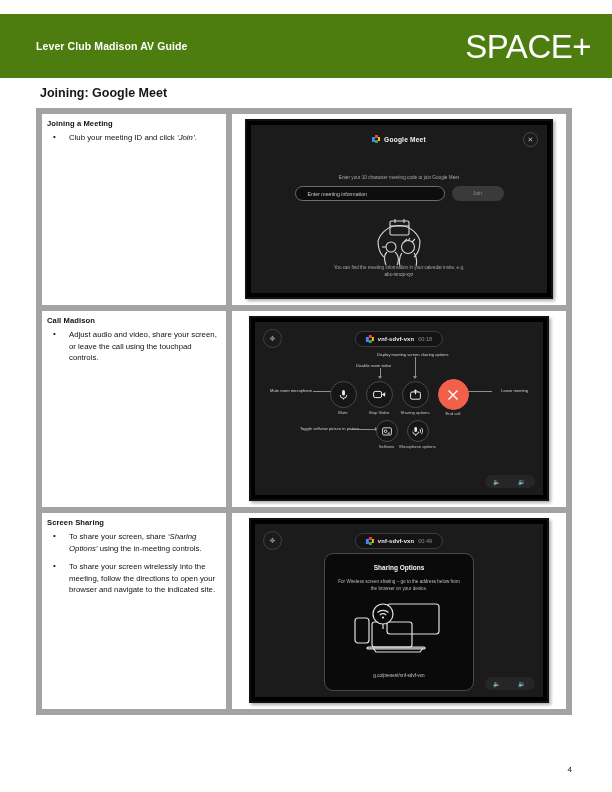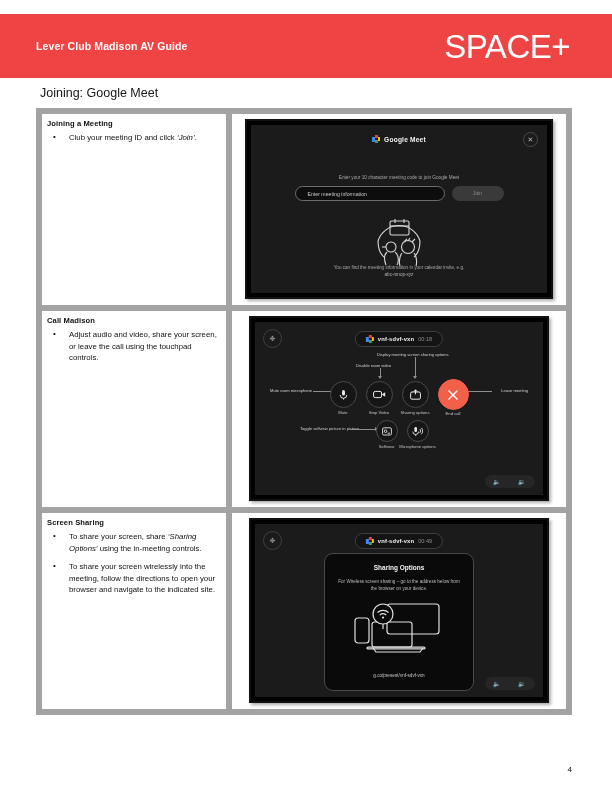--- a/index.html
+++ b/index.html
@@ -8,37 +8,37 @@
     background:#ffffff;
     font-family:"Liberation Sans", sans-serif;
     color:#000;
     overflow:hidden;
     position:relative;
   }
 
   
   .header-band{
     position:absolute; left:0; top:14px; width:612px; height:64px;
-    background:#ef4444;
+    background:#4d7c0f;
     display:flex; align-items:center; justify-content:space-between;
   }
   .header-title{
     margin-left:36px;
     font-size:10.5px; font-weight:bold; color:#ffffff; letter-spacing:.1px;
   }
   .brand-logo{
-    margin-right:42px;
+    margin-right:21px;
     font-size:33px; color:#ffffff; letter-spacing:-0.5px;
     font-weight:400; line-height:1;
   }
 
   
   .page-title{
     position:absolute; left:40px; top:86px;
-    font-size:12.5px; font-weight:normal; color:#161616;
+    font-size:12.5px; font-weight:bold; color:#161616;
   }
 
   
   .guide-table{
     position:absolute; left:36px; top:108px;
     width:532px;
     border-collapse:collapse;
     table-layout:fixed;
   }
   .guide-table td{

